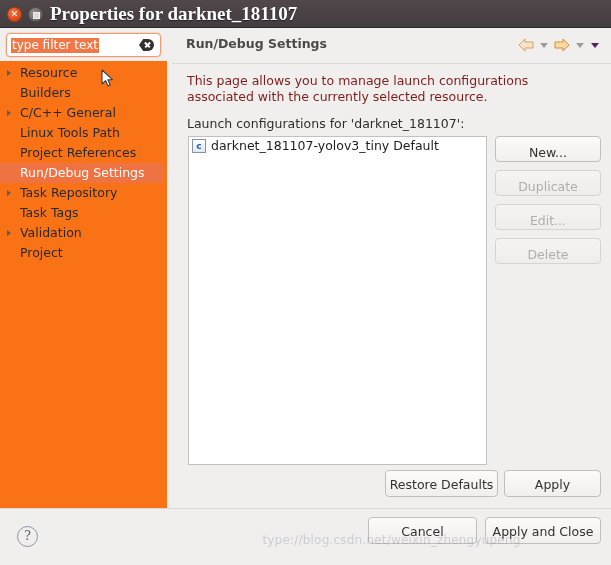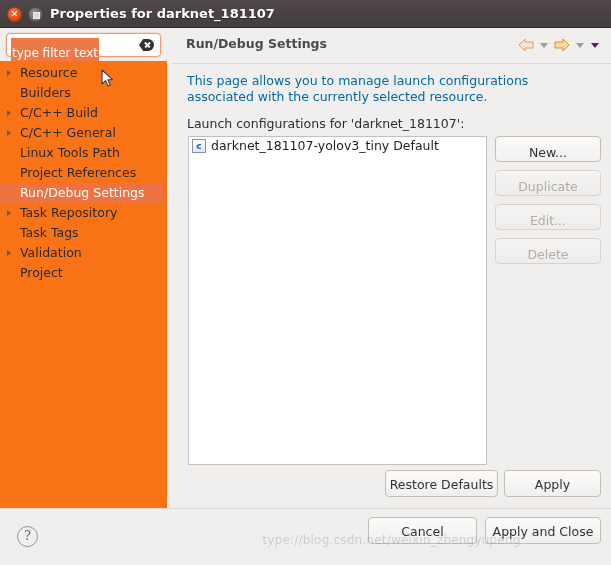--- a/index.html
+++ b/index.html
@@ -60,24 +60,25 @@
     width: 5px; height: 5px;
     border: 1px solid #efefef;
     background: #d9d9d9;
   }
   #title-text {
     position: absolute;
     left: 50px; top: 0;
     height: 28px;
     line-height: 28px;
     color: #ffffff;
-    font-size: 13px;
+    font-size: 19px;
     font-weight: bold;
     white-space: nowrap;
     text-shadow: 0 1px 1px rgba(0,0,0,.5);
+    font-family: Liberation Serif, serif;
   }
 
   
   #sidebar {
     position: absolute;
     left: 0; top: 29px;
     width: 167px; height: 479px;
     background: #ffffff;
     box-sizing: border-box;
   }
@@ -99,21 +100,21 @@
     box-shadow: 0 0 0 1px rgba(242,154,115,.25);
   }
   #filter-value {
     position: absolute;
     left: 4px; top: 4px;
     height: 15px;
     line-height: 15px;
     background: #f07746;
     color: #ffffff;
     font-size: 12px;
-    padding: 8px 1px;
+    padding: 0 1px;
     white-space: nowrap;
   }
   #filter-clear {
     position: absolute;
     right: 6px; top: 5px;
     width: 15px; height: 12px;
     background: #333132;
     border-radius: 2px 6px 6px 2px;
     clip-path: polygon(28% 0, 100% 0, 100% 100%, 28% 100%, 0 50%);
   }
@@ -221,21 +222,21 @@
     width: 439px; height: 1px;
     background: #dcdad8;
   }
 
   #desc {
     position: absolute;
     left: 15px; top: 44px;
     width: 400px;
     font-size: 12.5px;
     line-height: 16px;
-    color: #0369a1;
+    color: #7f1d1d;
   }
   #list-label {
     position: absolute;
     left: 15px; top: 87px;
     font-size: 12.5px;
     color: #2e2e2e;
     white-space: nowrap;
   }
   #list-box {
     position: absolute;
@@ -392,21 +393,20 @@
     <div id="filter-wrap">
       <div id="filter-box">
         <div id="filter-value">type filter text</div>
         <div id="filter-clear"></div>
       </div>
     </div>
 
     <div id="tree">
         <div class="tree-item"><span class="tw"></span><span>Resource</span></div>
         <div class="tree-item"><span>Builders</span></div>
-        <div class="tree-item"><span class="tw"></span><span>C/C++ Build</span></div>
         <div class="tree-item"><span class="tw"></span><span>C/C++ General</span></div>
         <div class="tree-item"><span>Linux Tools Path</span></div>
         <div class="tree-item"><span>Project References</span></div>
         <div class="tree-item selected"><span>Run/Debug Settings</span></div>
         <div class="tree-item"><span class="tw"></span><span>Task Repository</span></div>
         <div class="tree-item"><span>Task Tags</span></div>
         <div class="tree-item"><span class="tw"></span><span>Validation</span></div>
         <div class="tree-item"><span>Project</span></div>
       </div>
   </div>

